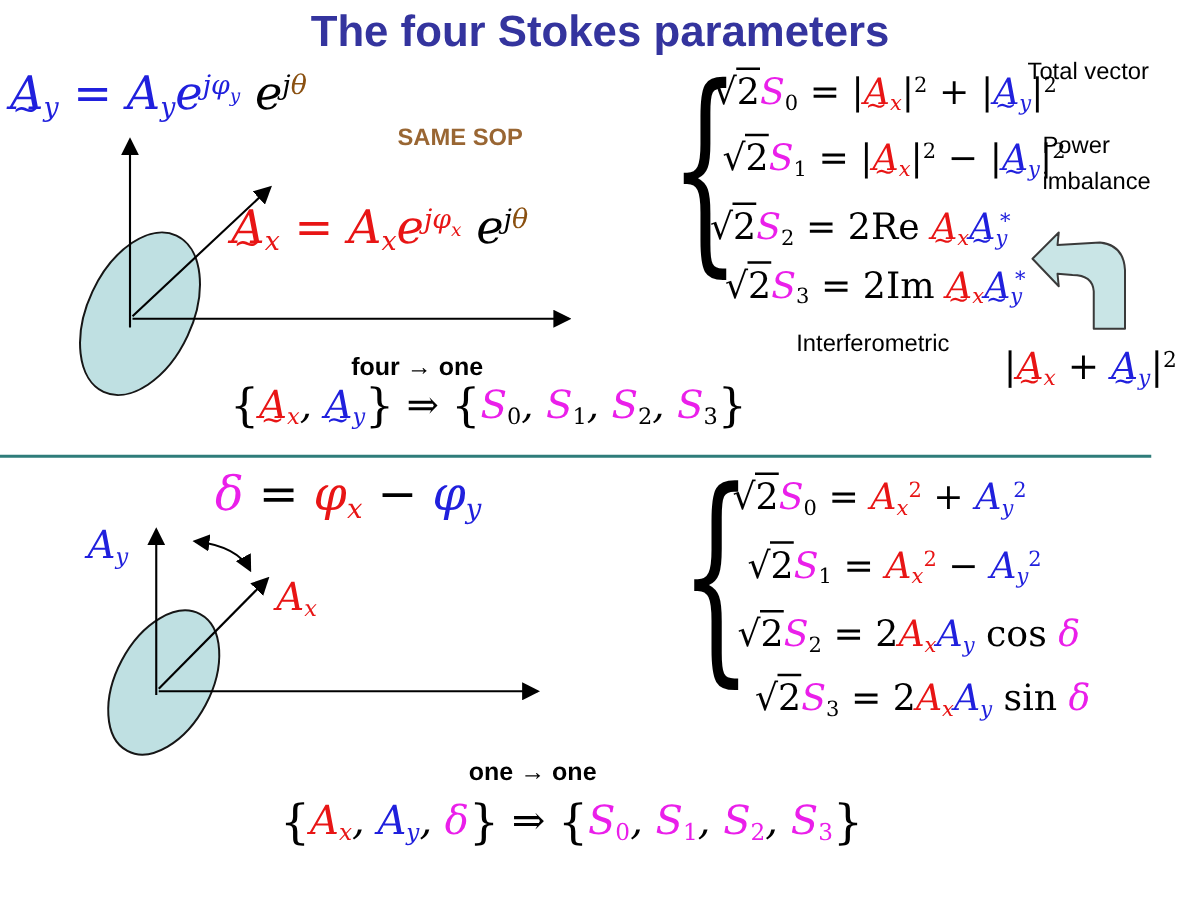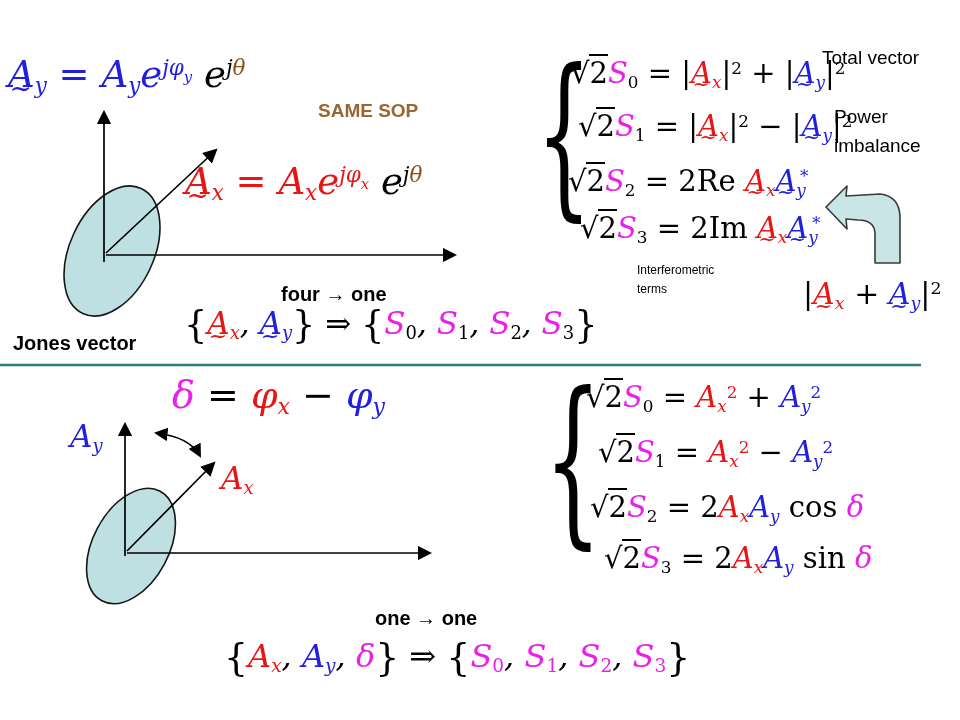--- a/index.html
+++ b/index.html
@@ -46,44 +46,43 @@
     <line x1="125" y1="556" x2="125" y2="424" stroke="#000" stroke-width="1.7" marker-end="url(#ah)"></line>
     <line x1="127" y1="553" x2="430" y2="553" stroke="#000" stroke-width="1.7" marker-end="url(#ah)"></line>
     <line x1="127" y1="551" x2="214" y2="463" stroke="#000" stroke-width="1.7" marker-end="url(#ah)"></line>
     <path d="M 156 433 Q 190 437 200 456" fill="none" stroke="#000" stroke-width="1.6" marker-start="url(#ah)" marker-end="url(#ah)"></path>
 
     <path d="M 826 207 L 847 186 L 846 196 L 880 194 Q 899 196 900 216 L 900 263 L 875 263 L 875 233 Q 874 220 858 220 L 846 219 L 847 229 Z" stroke="#3a3a3a" stroke-width="1.6" stroke-linejoin="round" fill="#c9e5e6"></path>
 
     <line x1="0" y1="365" x2="921" y2="365" stroke-width="2.4" stroke="#2e7c7a"></line>
   </svg>
 
+  <div class="title" style="color: rgb(52, 52, 158);">The four Stokes parameters</div>
 
   <div class="eq" style="left:8px;top:54px;font-size:37px;"><span class="tld"><span class="seg" style="color: rgb(32, 32, 221);">A</span><span class="tldmark" style="color: rgb(32, 32, 221);">~</span></span><span class="seg seg-sub" style="color: rgb(32, 32, 221);">y</span><span class="seg" style="color: rgb(32, 32, 221);"> = </span><span class="seg" style="color: rgb(32, 32, 221);">A</span><span class="seg seg-sub" style="color: rgb(32, 32, 221);">y</span><span class="seg" style="color: rgb(32, 32, 221);">e</span><span class="seg seg-sup" style="color: rgb(32, 32, 221);">jφ</span><span class="seg seg-ssub" style="color: rgb(32, 32, 221);">y</span><span class="seg" style="color: rgb(0, 0, 0);"> e</span><span class="seg seg-sup" style="color: rgb(0, 0, 0);">j</span><span class="seg seg-sup" style="color: rgb(138, 80, 16);">θ</span></div>
   <div class="lbl b" style="left: 318px; top: 100px; font-size: 19px; color: rgb(153, 102, 51);">SAME SOP</div>
   <div class="eq" style="left:185px;top:161px;font-size:37px;"><span class="tld"><span class="seg" style="color: rgb(232, 21, 21);">A</span><span class="tldmark" style="color: rgb(232, 21, 21);">~</span></span><span class="seg seg-sub" style="color: rgb(232, 21, 21);">x</span><span class="seg" style="color: rgb(232, 21, 21);"> = </span><span class="seg" style="color: rgb(232, 21, 21);">A</span><span class="seg seg-sub" style="color: rgb(232, 21, 21);">x</span><span class="seg" style="color: rgb(232, 21, 21);">e</span><span class="seg seg-sup" style="color: rgb(232, 21, 21);">jφ</span><span class="seg seg-ssub" style="color: rgb(232, 21, 21);">x</span><span class="seg" style="color: rgb(0, 0, 0);"> e</span><span class="seg seg-sup" style="color: rgb(0, 0, 0);">j</span><span class="seg seg-sup" style="color: rgb(138, 80, 16);">θ</span></div>
 
   <div class="brace" style="left:536px;top:47px;font-size:176px;">{</div>
   <div class="eq" style="left:571px;top:57px;font-size:29px;"><span class="seg" style="color: rgb(0, 0, 0);"><span class="radsign">√</span><span class="radbody">2</span></span><span class="seg" style="color: rgb(234, 31, 234);">S</span><span class="seg seg-sub up" style="color: rgb(0, 0, 0);">0</span><span class="seg" style="color: rgb(0, 0, 0);"> = </span><span class="seg up" style="color: rgb(0, 0, 0);">|</span><span class="tld"><span class="seg" style="color: rgb(232, 21, 21);">A</span><span class="tldmark" style="color: rgb(232, 21, 21);">~</span></span><span class="seg seg-sub" style="color: rgb(232, 21, 21);">x</span><span class="seg up" style="color: rgb(0, 0, 0);">|</span><span class="seg seg-sup up" style="color: rgb(0, 0, 0);">2</span><span class="seg" style="color: rgb(0, 0, 0);"> + </span><span class="seg up" style="color: rgb(0, 0, 0);">|</span><span class="tld"><span class="seg" style="color: rgb(32, 32, 221);">A</span><span class="tldmark" style="color: rgb(32, 32, 221);">~</span></span><span class="seg seg-sub" style="color: rgb(32, 32, 221);">y</span><span class="seg up" style="color: rgb(0, 0, 0);">|</span><span class="seg seg-sup up" style="color: rgb(0, 0, 0);">2</span></div>
   <div class="eq" style="left:578px;top:110px;font-size:29px;"><span class="seg" style="color: rgb(0, 0, 0);"><span class="radsign">√</span><span class="radbody">2</span></span><span class="seg" style="color: rgb(234, 31, 234);">S</span><span class="seg seg-sub up" style="color: rgb(0, 0, 0);">1</span><span class="seg" style="color: rgb(0, 0, 0);"> = </span><span class="seg up" style="color: rgb(0, 0, 0);">|</span><span class="tld"><span class="seg" style="color: rgb(232, 21, 21);">A</span><span class="tldmark" style="color: rgb(232, 21, 21);">~</span></span><span class="seg seg-sub" style="color: rgb(232, 21, 21);">x</span><span class="seg up" style="color: rgb(0, 0, 0);">|</span><span class="seg seg-sup up" style="color: rgb(0, 0, 0);">2</span><span class="seg" style="color: rgb(0, 0, 0);"> − </span><span class="seg up" style="color: rgb(0, 0, 0);">|</span><span class="tld"><span class="seg" style="color: rgb(32, 32, 221);">A</span><span class="tldmark" style="color: rgb(32, 32, 221);">~</span></span><span class="seg seg-sub" style="color: rgb(32, 32, 221);">y</span><span class="seg up" style="color: rgb(0, 0, 0);">|</span><span class="seg seg-sup up" style="color: rgb(0, 0, 0);">2</span></div>
   <div class="eq" style="left:568px;top:165px;font-size:29px;"><span class="seg" style="color: rgb(0, 0, 0);"><span class="radsign">√</span><span class="radbody">2</span></span><span class="seg" style="color: rgb(234, 31, 234);">S</span><span class="seg seg-sub up" style="color: rgb(0, 0, 0);">2</span><span class="seg" style="color: rgb(0, 0, 0);"> = </span><span class="seg up" style="color: rgb(0, 0, 0);">2Re </span><span class="tld"><span class="seg" style="color: rgb(232, 21, 21);">A</span><span class="tldmark" style="color: rgb(232, 21, 21);">~</span></span><span class="seg seg-sub" style="color: rgb(232, 21, 21);">x</span><span class="tld"><span class="seg" style="color: rgb(32, 32, 221);">A</span><span class="tldmark" style="color: rgb(32, 32, 221);">~</span></span><span class="seg seg-sub" style="color: rgb(32, 32, 221);">y</span><span class="seg seg-sup" style="color: rgb(32, 32, 221); margin-left: -0.35em;">*</span></div>
   <div class="eq" style="left:580px;top:212px;font-size:29px;"><span class="seg" style="color: rgb(0, 0, 0);"><span class="radsign">√</span><span class="radbody">2</span></span><span class="seg" style="color: rgb(234, 31, 234);">S</span><span class="seg seg-sub up" style="color: rgb(0, 0, 0);">3</span><span class="seg" style="color: rgb(0, 0, 0);"> = </span><span class="seg up" style="color: rgb(0, 0, 0);">2Im </span><span class="tld"><span class="seg" style="color: rgb(232, 21, 21);">A</span><span class="tldmark" style="color: rgb(232, 21, 21);">~</span></span><span class="seg seg-sub" style="color: rgb(232, 21, 21);">x</span><span class="tld"><span class="seg" style="color: rgb(32, 32, 221);">A</span><span class="tldmark" style="color: rgb(32, 32, 221);">~</span></span><span class="seg seg-sub" style="color: rgb(32, 32, 221);">y</span><span class="seg seg-sup" style="color: rgb(32, 32, 221); margin-left: -0.35em;">*</span></div>
 
   <div class="lbl" style="left:822px;top:47px;font-size:19px;">Total vector</div>
   <div class="lbl small-lines" style="left:834px;top:102px;font-size:19px;">
     <div>Power</div>
     <div>imbalance</div>
   </div>
-  <div class="lbl small-lines" style="left:637px;top:261px;font-size:12px;">
+  <div class="lbl small-lines" style="left:637px;top:261px;font-size:19px;">
     <div>Interferometric</div>
-    <div>terms</div>
   </div>
   <div class="eq" style="left:803px;top:277px;font-size:30px;"><span class="seg up" style="color: rgb(0, 0, 0);">|</span><span class="tld"><span class="seg" style="color: rgb(232, 21, 21);">A</span><span class="tldmark" style="color: rgb(232, 21, 21);">~</span></span><span class="seg seg-sub" style="color: rgb(232, 21, 21);">x</span><span class="seg" style="color: rgb(0, 0, 0);"> + </span><span class="tld"><span class="seg" style="color: rgb(32, 32, 221);">A</span><span class="tldmark" style="color: rgb(32, 32, 221);">~</span></span><span class="seg seg-sub" style="color: rgb(32, 32, 221);">y</span><span class="seg up" style="color: rgb(0, 0, 0);">|</span><span class="seg seg-sup up" style="color: rgb(0, 0, 0);">2</span></div>
 
   <div class="lbl b" style="left:281px;top:283px;font-size:20px;">four → one</div>
-  <div class="lbl b" style="left:13px;top:332px;font-size:20px;">Jones vector</div>
   <div class="eq" style="left:184px;top:304px;font-size:31px;"><span class="seg seg-br" style="color: rgb(0, 0, 0);">{</span><span class="tld"><span class="seg" style="color: rgb(232, 21, 21);">A</span><span class="tldmark" style="color: rgb(232, 21, 21);">~</span></span><span class="seg seg-sub" style="color: rgb(232, 21, 21);">x</span><span class="seg" style="color: rgb(0, 0, 0);">, </span><span class="tld"><span class="seg" style="color: rgb(32, 32, 221);">A</span><span class="tldmark" style="color: rgb(32, 32, 221);">~</span></span><span class="seg seg-sub" style="color: rgb(32, 32, 221);">y</span><span class="seg seg-br" style="color: rgb(0, 0, 0);">}</span><span class="seg up" style="color: rgb(0, 0, 0);"> ⇒ </span><span class="seg seg-br" style="color: rgb(0, 0, 0);">{</span><span class="seg" style="color: rgb(234, 31, 234);">S</span><span class="seg seg-sub up" style="color: rgb(0, 0, 0);">0</span><span class="seg" style="color: rgb(0, 0, 0);">, </span><span class="seg" style="color: rgb(234, 31, 234);">S</span><span class="seg seg-sub up" style="color: rgb(0, 0, 0);">1</span><span class="seg" style="color: rgb(0, 0, 0);">, </span><span class="seg" style="color: rgb(234, 31, 234);">S</span><span class="seg seg-sub up" style="color: rgb(0, 0, 0);">2</span><span class="seg" style="color: rgb(0, 0, 0);">, </span><span class="seg" style="color: rgb(234, 31, 234);">S</span><span class="seg seg-sub up" style="color: rgb(0, 0, 0);">3</span><span class="seg seg-br" style="color: rgb(0, 0, 0);">}</span></div>
 
   <div class="eq" style="left:172px;top:374px;font-size:38px;"><span class="seg" style="color: rgb(234, 31, 234);">δ</span><span class="seg" style="color: rgb(0, 0, 0);"> = </span><span class="seg" style="color: rgb(232, 21, 21);">φ</span><span class="seg seg-sub" style="color: rgb(232, 21, 21);">x</span><span class="seg" style="color: rgb(0, 0, 0);"> − </span><span class="seg" style="color: rgb(32, 32, 221);">φ</span><span class="seg seg-sub" style="color: rgb(32, 32, 221);">y</span></div>
   <div class="eq" style="left:70px;top:419px;font-size:31px;"><span class="seg" style="color: rgb(32, 32, 221);">A</span><span class="seg seg-sub" style="color: rgb(32, 32, 221);">y</span></div>
   <div class="eq" style="left:221px;top:461px;font-size:31px;"><span class="seg" style="color: rgb(232, 21, 21);">A</span><span class="seg seg-sub" style="color: rgb(232, 21, 21);">x</span></div>
 
   <div class="brace" style="left:544px;top:368px;font-size:182px;">{</div>
   <div class="eq" style="left:586px;top:381px;font-size:29px;"><span class="seg" style="color: rgb(0, 0, 0);"><span class="radsign">√</span><span class="radbody">2</span></span><span class="seg" style="color: rgb(234, 31, 234);">S</span><span class="seg seg-sub up" style="color: rgb(0, 0, 0);">0</span><span class="seg" style="color: rgb(0, 0, 0);"> = </span><span class="seg" style="color: rgb(232, 21, 21);">A</span><span class="seg seg-sub" style="color: rgb(232, 21, 21);">x</span><span class="seg seg-sup up" style="color: rgb(232, 21, 21);">2</span><span class="seg" style="color: rgb(0, 0, 0);"> + </span><span class="seg" style="color: rgb(32, 32, 221);">A</span><span class="seg seg-sub" style="color: rgb(32, 32, 221);">y</span><span class="seg seg-sup up" style="color: rgb(32, 32, 221);">2</span></div>
   <div class="eq" style="left:598px;top:436px;font-size:29px;"><span class="seg" style="color: rgb(0, 0, 0);"><span class="radsign">√</span><span class="radbody">2</span></span><span class="seg" style="color: rgb(234, 31, 234);">S</span><span class="seg seg-sub up" style="color: rgb(0, 0, 0);">1</span><span class="seg" style="color: rgb(0, 0, 0);"> = </span><span class="seg" style="color: rgb(232, 21, 21);">A</span><span class="seg seg-sub" style="color: rgb(232, 21, 21);">x</span><span class="seg seg-sup up" style="color: rgb(232, 21, 21);">2</span><span class="seg" style="color: rgb(0, 0, 0);"> − </span><span class="seg" style="color: rgb(32, 32, 221);">A</span><span class="seg seg-sub" style="color: rgb(32, 32, 221);">y</span><span class="seg seg-sup up" style="color: rgb(32, 32, 221);">2</span></div>
   <div class="eq" style="left:590px;top:491px;font-size:29px;"><span class="seg" style="color: rgb(0, 0, 0);"><span class="radsign">√</span><span class="radbody">2</span></span><span class="seg" style="color: rgb(234, 31, 234);">S</span><span class="seg seg-sub up" style="color: rgb(0, 0, 0);">2</span><span class="seg" style="color: rgb(0, 0, 0);"> = </span><span class="seg up" style="color: rgb(0, 0, 0);">2</span><span class="seg" style="color: rgb(232, 21, 21);">A</span><span class="seg seg-sub" style="color: rgb(232, 21, 21);">x</span><span class="seg" style="color: rgb(32, 32, 221);">A</span><span class="seg seg-sub" style="color: rgb(32, 32, 221);">y</span><span class="seg up" style="color: rgb(0, 0, 0);"> cos </span><span class="seg" style="color: rgb(234, 31, 234);">δ</span></div>

